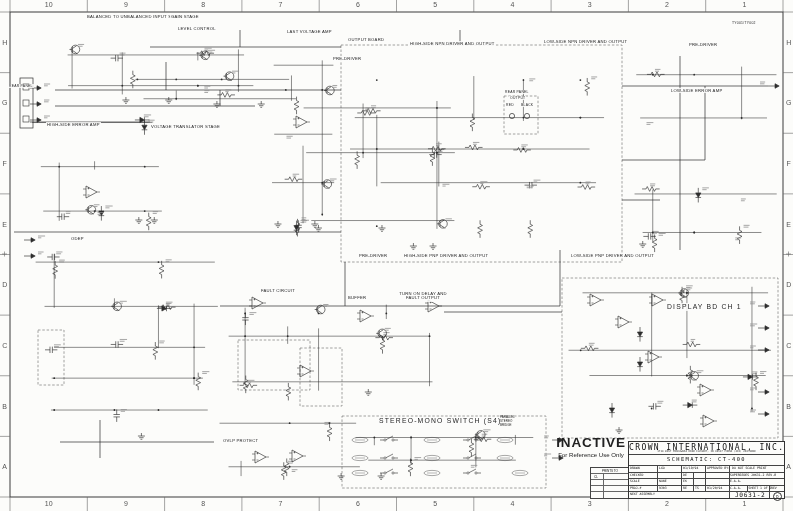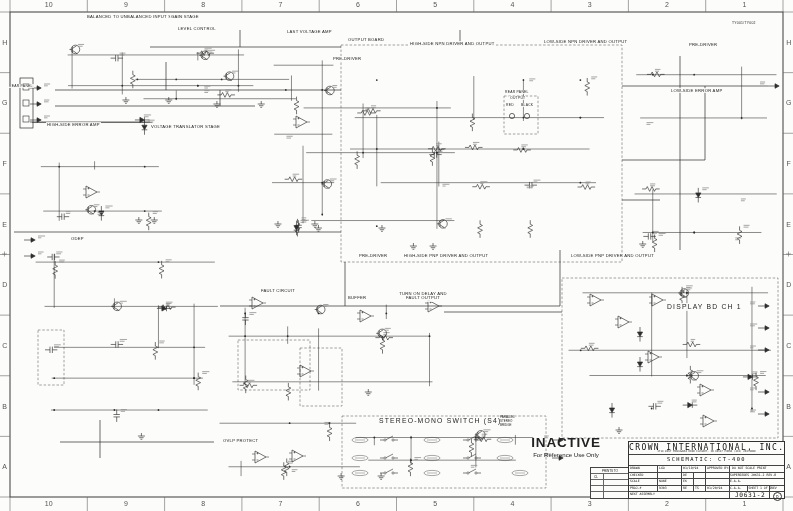--- a/index.html
+++ b/index.html
@@ -5,21 +5,21 @@
   html,body{margin:0;padding:0;background:#9a9a9a;}
   .sheet{position:relative;width:793px;height:511px;background:#fcfcfa;overflow:hidden;
          font-family:"Liberation Sans",sans-serif;color:#222;}
   #art{position:absolute;left:0;top:0;}
   .lbl{position:absolute;white-space:nowrap;font-size:4.2px;letter-spacing:.25px;color:#1d1d1d;
        background:rgba(252,252,250,.85);line-height:1;padding:.5px 1px;z-index:3;}
   .lbl.md{font-size:6.8px;letter-spacing:1.2px;}
   .lbl.sm{font-size:3.4px;}
   .lbl.wrap{white-space:normal;text-align:center;line-height:1.15;}
   .stack{position:absolute;z-index:3;font-size:3px;line-height:1.25;color:#1d1d1d;}
-  .stamp{position:absolute;left:526px;top:436px;width:80px;text-align:center;z-index:4;}
+  .stamp{position:absolute;left:551px;top:436px;width:80px;text-align:center;z-index:4;}
   .stamp .t{font-size:13.5px;font-weight:bold;letter-spacing:.8px;line-height:1;}
   .stamp .s{font-size:6.1px;margin-top:1px;}
   .tb{position:absolute;left:628px;top:441px;width:155px;height:56px;border:1px solid #333;
       z-index:4;background:#fcfcfa;font-family:"DejaVu Sans Mono",monospace;}
   .tb .hl{position:absolute;height:0;border-top:.8px solid #444;}
   .tb .vl{position:absolute;width:0;border-left:.8px solid #444;}
   .tb .c{position:absolute;font-size:3.2px;line-height:1;white-space:nowrap;color:#111;}
   .tb .company{left:0;top:2px;width:155px;text-align:center;font-size:8px;letter-spacing:1.4px;}
   .tb .addr{left:0;top:8.6px;width:155px;text-align:center;font-size:2.6px;color:#333;}
   .tb .schem{left:0;top:14.5px;width:155px;text-align:center;font-size:5.4px;letter-spacing:1.4px;}

